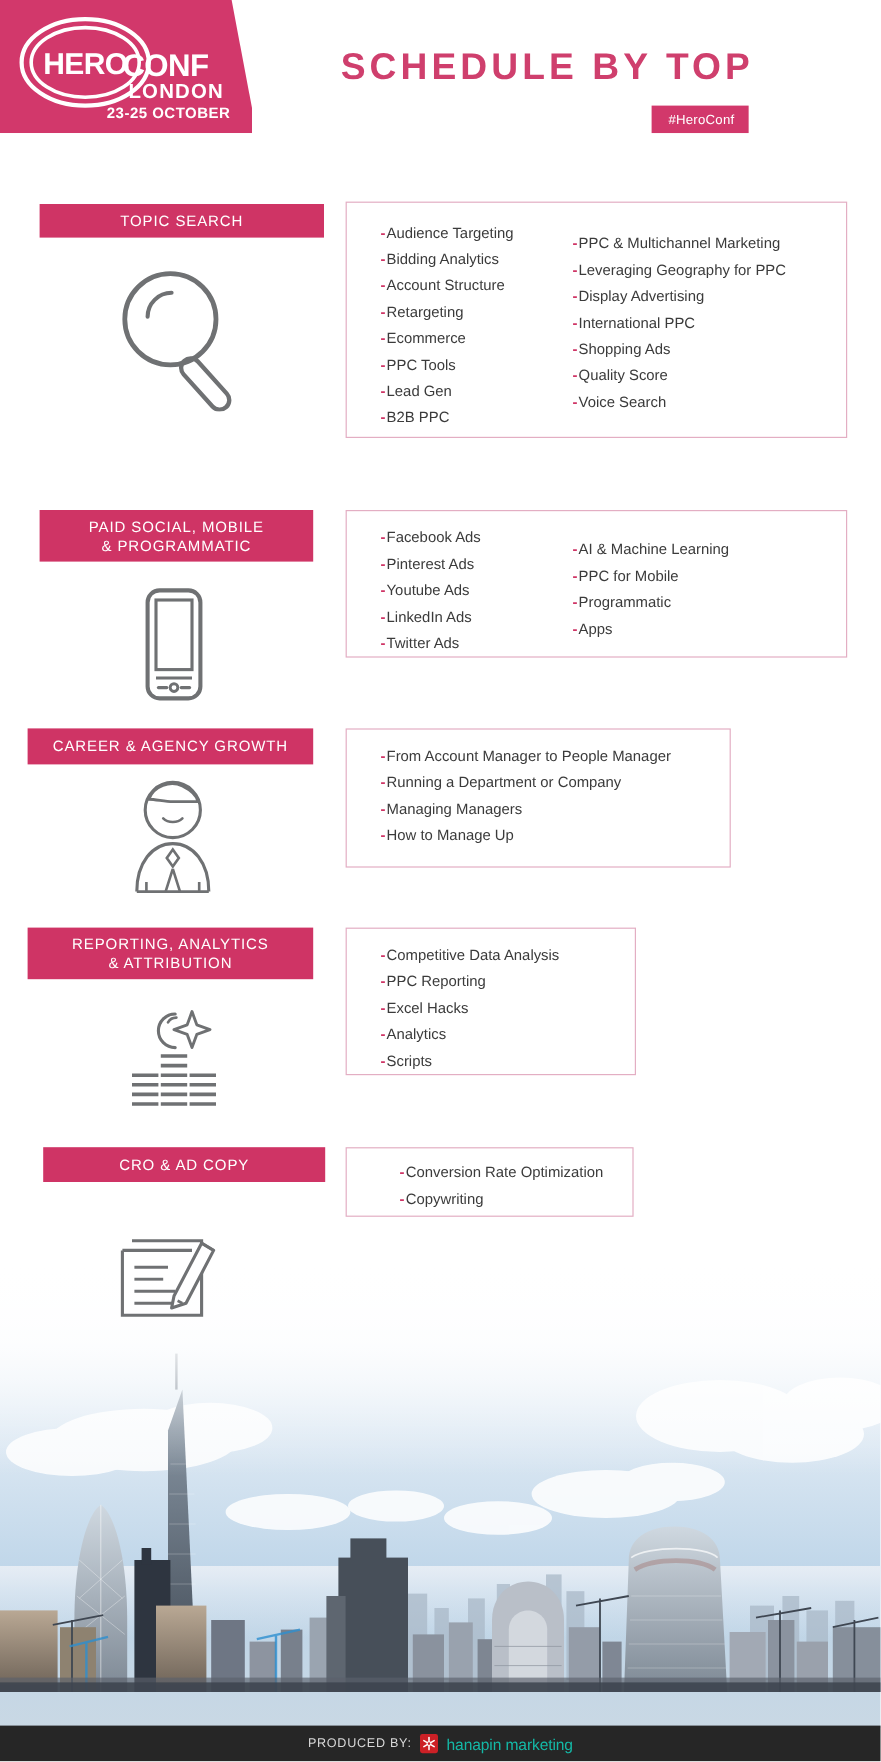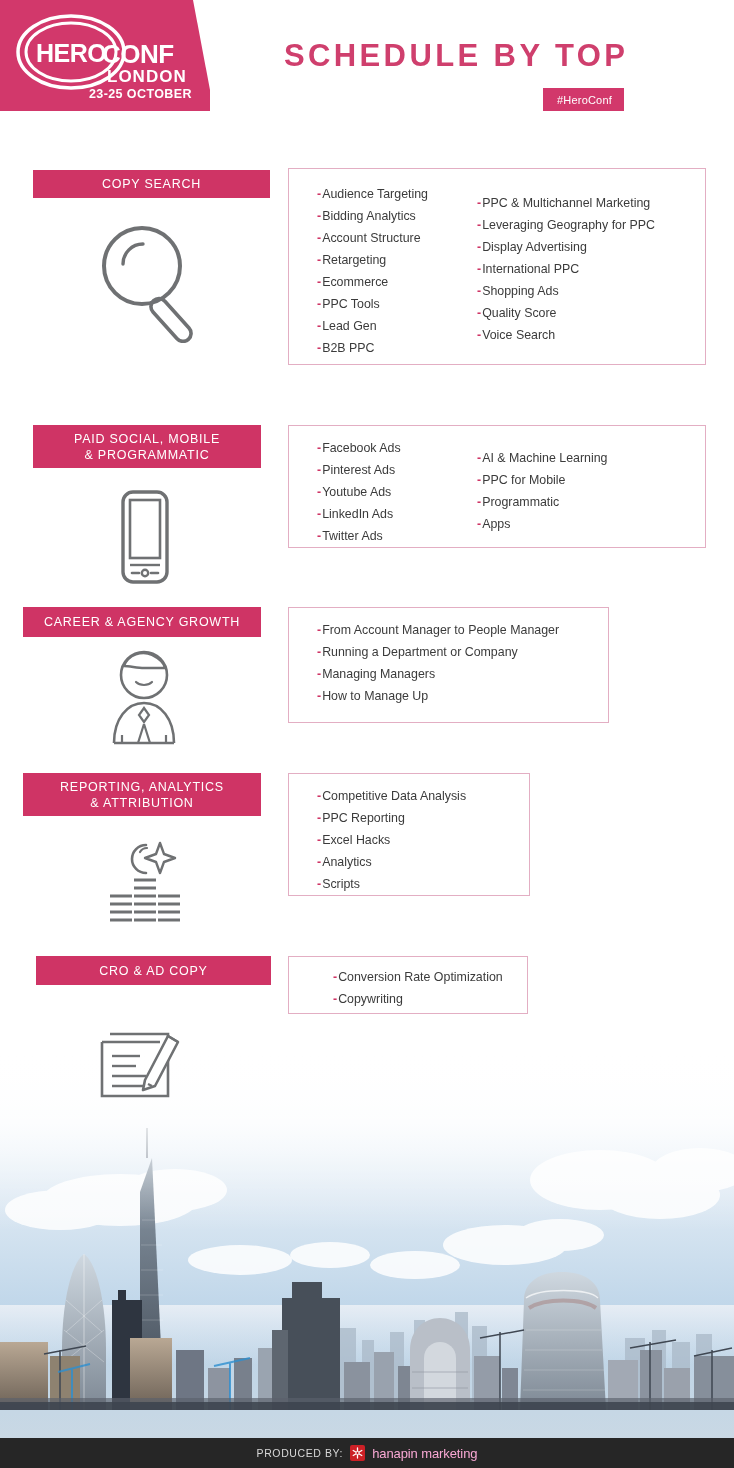--- a/index.html
+++ b/index.html
@@ -83,21 +83,21 @@
   }
   #hanapin-mark {
     width: 15px; height: 16px;
     background: #cc2026;
     border-radius: 2px;
     position: relative;
     display: inline-block;
   }
   #hanapin-mark svg { position: absolute; left: 1px; top: 1px; }
   #footer-brand {
-    color: #f9a8d4; font-size: 13px; letter-spacing: -0.1px;
+    color: #14b8a6; font-size: 13px; letter-spacing: -0.1px;
   }
 
   
   .section { position: absolute; }
   .label-bar {
     position: absolute;
     background: #cf3465;
     color: #ffffff;
     display: flex; align-items: center; justify-content: center;
     text-align: center;
@@ -277,21 +277,21 @@
         <text x="93" y="70" fill="#ffffff" font-family="Liberation Sans, sans-serif" font-size="17" font-weight="bold" letter-spacing="1">LONDON</text>
         <text x="75" y="86" fill="#ffffff" font-family="Liberation Sans, sans-serif" font-size="12.5" font-weight="bold" letter-spacing="0.4">23-25 OCTOBER</text>
       </svg>
     </div>
 
     <div id="header-title">SCHEDULE BY TOPIC</div>
     <div id="hashtag-badge">#HeroConf</div>
   </div>
 
   <div class="section">
-    <div class="label-bar" style="left:33px; top:170px; width:237px; height:28px;">COPY SEARCH</div>
+    <div class="label-bar" style="left:33px; top:170px; width:237px; height:28px;">TOPIC SEARCH</div>
 
     <div class="icon-wrap" style="left:95px; top:218px; width:110px; height:125px;">
       <svg width="110" height="125" viewBox="0 0 110 125" xmlns="http://www.w3.org/2000/svg">
         <circle cx="47" cy="48" r="38" fill="none" stroke="#6f7173" stroke-width="4"></circle>
         <path d="M28 46 A20 20 0 0 1 48 26" fill="none" stroke="#6f7173" stroke-width="3.4" stroke-linecap="round"></path>
         <rect x="68" y="76" width="16" height="52" rx="8" transform="rotate(-42 76 102)" fill="none" stroke="#6f7173" stroke-width="3.6"></rect>
       </svg>
     </div>
 
     <div class="list-box" style="left:288px; top:168px; width:418px; height:197px;">

